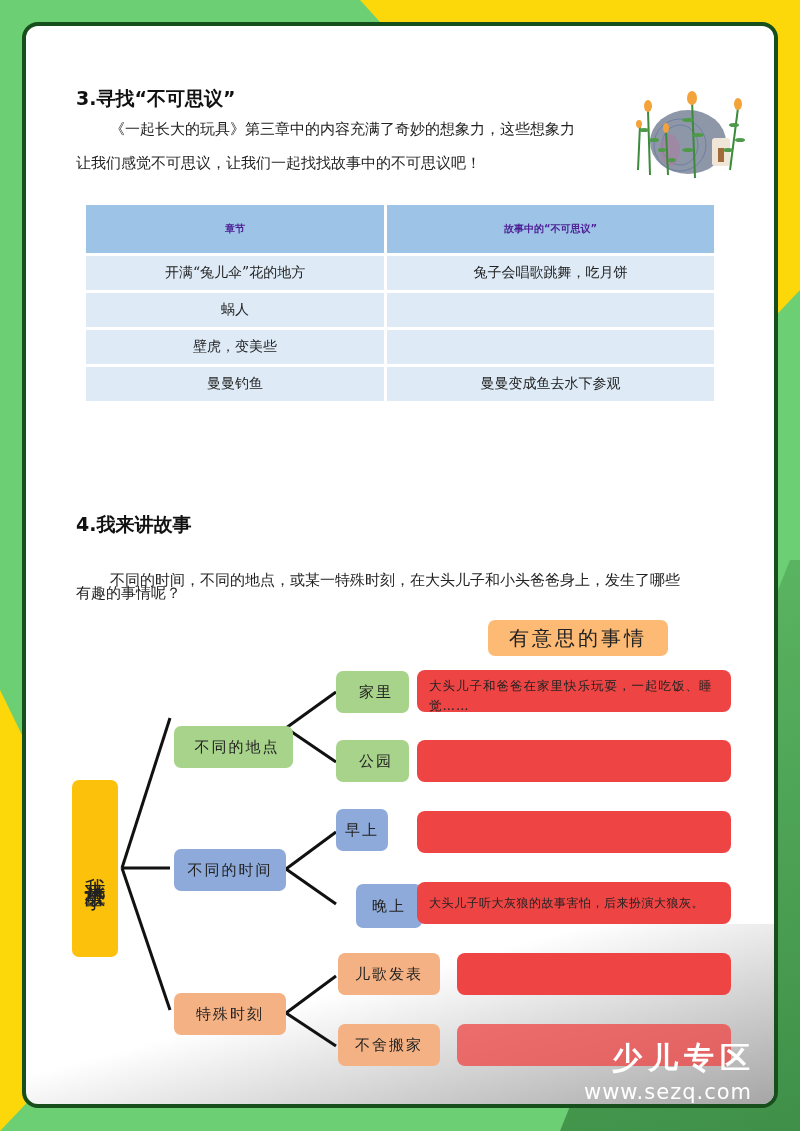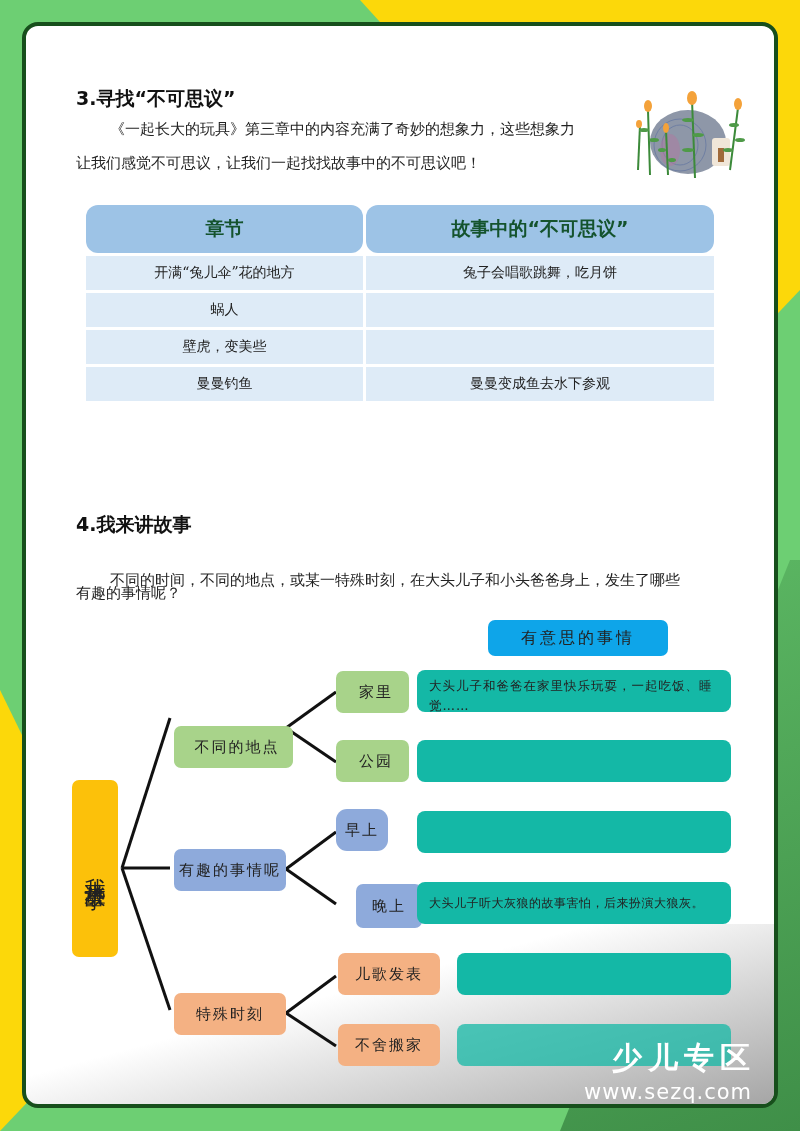--- a/index.html
+++ b/index.html
@@ -22,37 +22,37 @@
     background:#ffffff; border:4px solid #174f1c; border-radius:16px; box-sizing:border-box; overflow:hidden; }
   .card-fade { position:absolute; left:0; right:0; bottom:0; height:180px;
     background: linear-gradient(165deg, rgba(255,255,255,0) 40%, rgba(150,150,150,0.85) 100%); pointer-events:none; }
 
   .h { position:absolute; font-family:"DejaVu Sans", sans-serif; font-weight:bold; font-size:19px; color:#111; }
   .p { position:absolute; font-size:15px; color:#222; line-height:34px; }
 
   .illus { position:absolute; left:630px; top:90px; width:120px; height:88px; }
 
   table.tbl { position:absolute; left:83px; top:202px; width:634px; border-collapse:separate; border-spacing:3px; }
-  .tbl th { background:#9dc3e6; height:46px; font-size:19px; font-weight:bold; color:#14532d;
-    font-family:"DejaVu Sans", sans-serif;border-radius:12px; }
+  .tbl th { background:#9dc3e6; height:46px; font-size:10px; font-weight:bold; color:#4c1d95;
+    font-family:"DejaVu Sans", sans-serif; }
   .tbl td { background:#deebf7; height:32px; font-size:14px; color:#222; text-align:center; }
   .tbl td.tall { height:38px; }
 
   .diag { position:absolute; left:0; top:0; width:800px; height:1131px; pointer-events:none; }
   .node { position:absolute; border-radius:7px; display:flex; align-items:center; justify-content:center;
     font-size:15px; color:#222; letter-spacing:2px; }
   .n-root { background:#fcc10a; left:72px; top:780px; width:46px; height:177px;
     writing-mode: vertical-rl; font-size:21px; letter-spacing:3px; }
   .n-green { background:#a8d38a;padding-left:7px; }
   .n-blue { background:#8eaadb; }
   .n-orange { background:#f4b183; }
-  .box { position:absolute; background:#14b8a6; border-radius:8px; font-size:12.5px; color:#222;
+  .box { position:absolute; background:#ef4444; border-radius:8px; font-size:12.5px; color:#222;
     padding:6px 12px; box-sizing:border-box; line-height:20px; letter-spacing:1px; }
-  .legend { position:absolute; left:488px; top:620px; width:180px; height:36px; background:#0ea5e9;
-    border-radius:7px; display:flex; align-items:center; justify-content:center; font-size:16px; letter-spacing:3px; color:#222; }
+  .legend { position:absolute; left:488px; top:620px; width:180px; height:36px; background:#fdba74;
+    border-radius:7px; display:flex; align-items:center; justify-content:center; font-size:20px; letter-spacing:3px; color:#222; }
 
   .wm1 { position:absolute; left:612px; top:1038px; font-family:"DejaVu Sans", sans-serif;
     font-weight:bold; font-size:30px; color:#fff; letter-spacing:6px; }
   .wm2 { position:absolute; left:584px; top:1080px; font-family:"DejaVu Sans", sans-serif;
     font-size:21px; color:#fff; letter-spacing:1px; }
 </style>
 </head>
 <body>
 
 <div class="bg"></div>
@@ -149,22 +149,22 @@
     <path d="M286 1013 L336 1046"></path>
   </g>
 </svg>
 
 <div class="node n-root">我来讲故事</div>
 
 <div class="node n-green" style="left:174px; top:706px; width:112px; height:42px;margin-top:20px;">不同的地点</div>
 <div class="node n-green" style="left:336px; top:671px; width:66px; height:42px;">家里</div>
 <div class="node n-green" style="left:336px; top:740px; width:66px; height:42px;">公园</div>
 
-<div class="node n-blue" style="left:174px; top:849px; width:112px; height:42px;">有趣的事情呢</div>
-<div class="node n-blue" style="left:336px; top:809px; width:52px; height:42px;border-radius:11px;">早上</div>
+<div class="node n-blue" style="left:174px; top:849px; width:112px; height:42px;">不同的时间</div>
+<div class="node n-blue" style="left:336px; top:809px; width:52px; height:42px;">早上</div>
 <div class="node n-blue" style="left:356px; top:884px; width:66px; height:44px;text-align:center;">晚上</div>
 
 <div class="node n-orange" style="left:174px; top:993px; width:112px; height:42px;">特殊时刻</div>
 <div class="node n-orange" style="left:338px; top:953px; width:102px; height:42px;">儿歌发表</div>
 <div class="node n-orange" style="left:338px; top:1024px; width:102px; height:42px;">不舍搬家</div>
 
 <div class="box" style="left:417px; top:670px; width:314px; height:42px;">大头儿子和爸爸在家里快乐玩耍，一起吃饭、睡觉……</div>
 <div class="box" style="left:417px; top:740px; width:314px; height:42px;"></div>
 <div class="box" style="left:417px; top:811px; width:314px; height:42px;"></div>
 <div class="box" style="left:417px; top:882px; width:314px; height:42px; display:flex; align-items:center; font-size:12px; letter-spacing:0.5px;">大头儿子听大灰狼的故事害怕，后来扮演大狼灰。</div>

